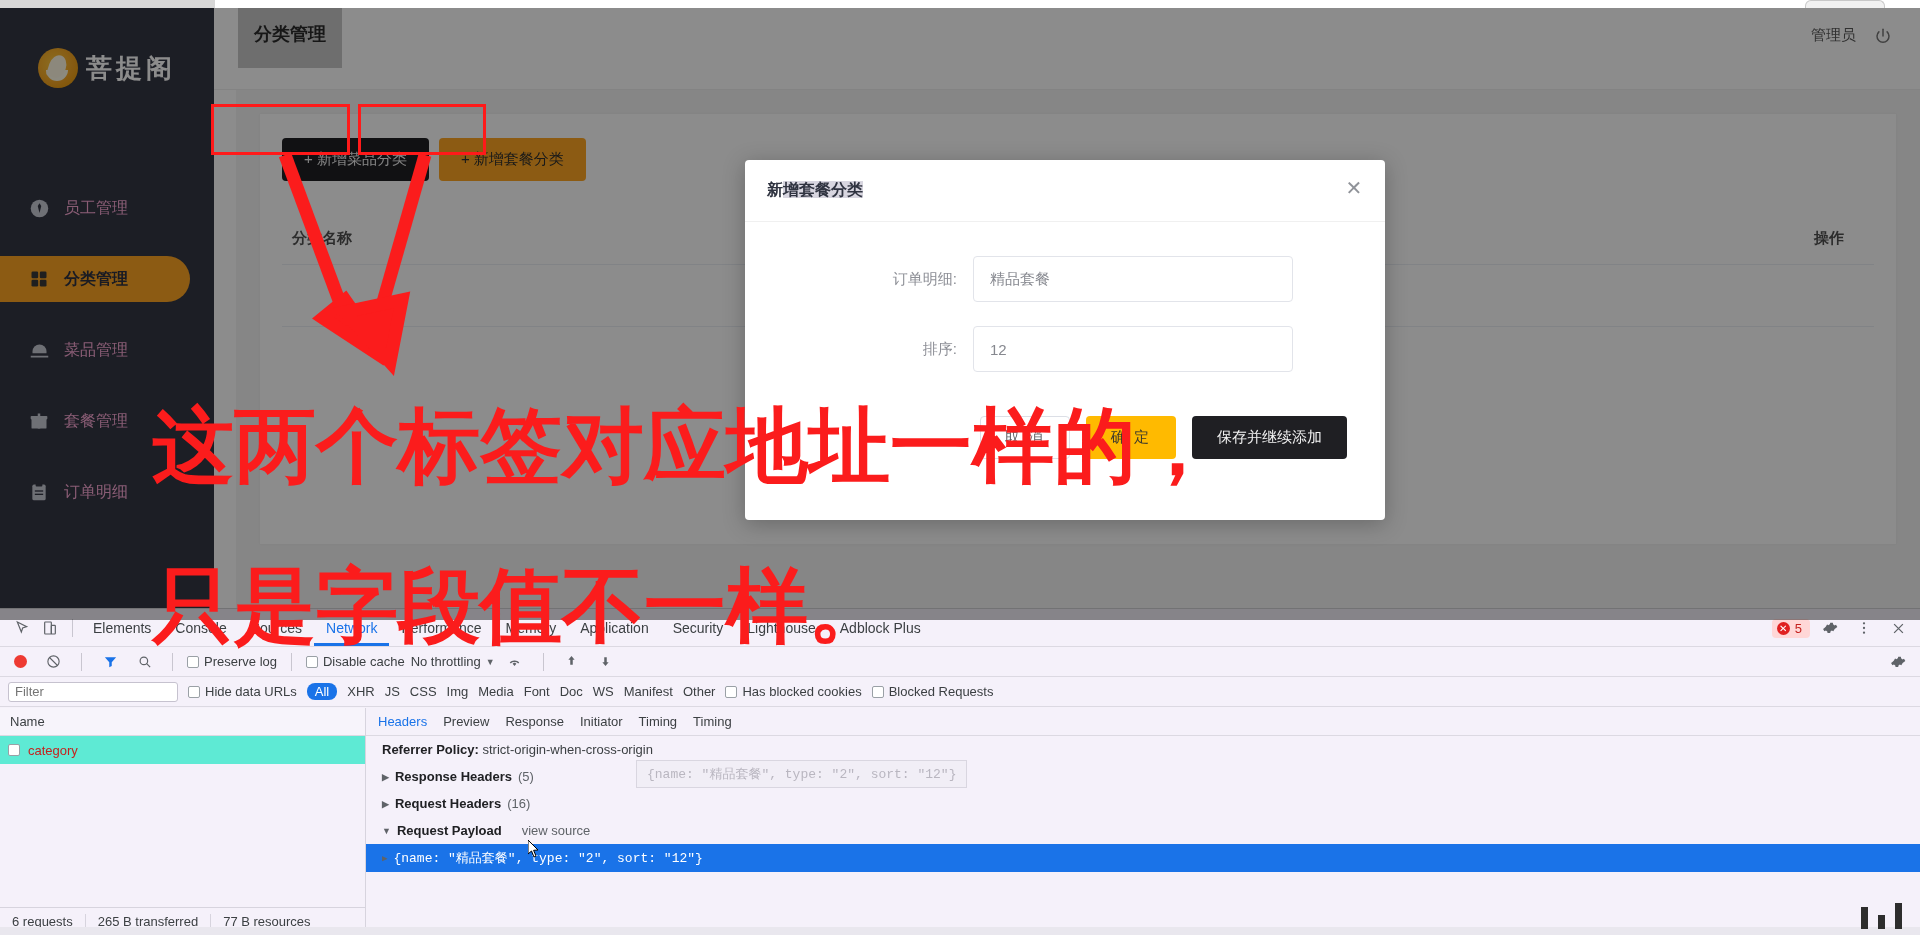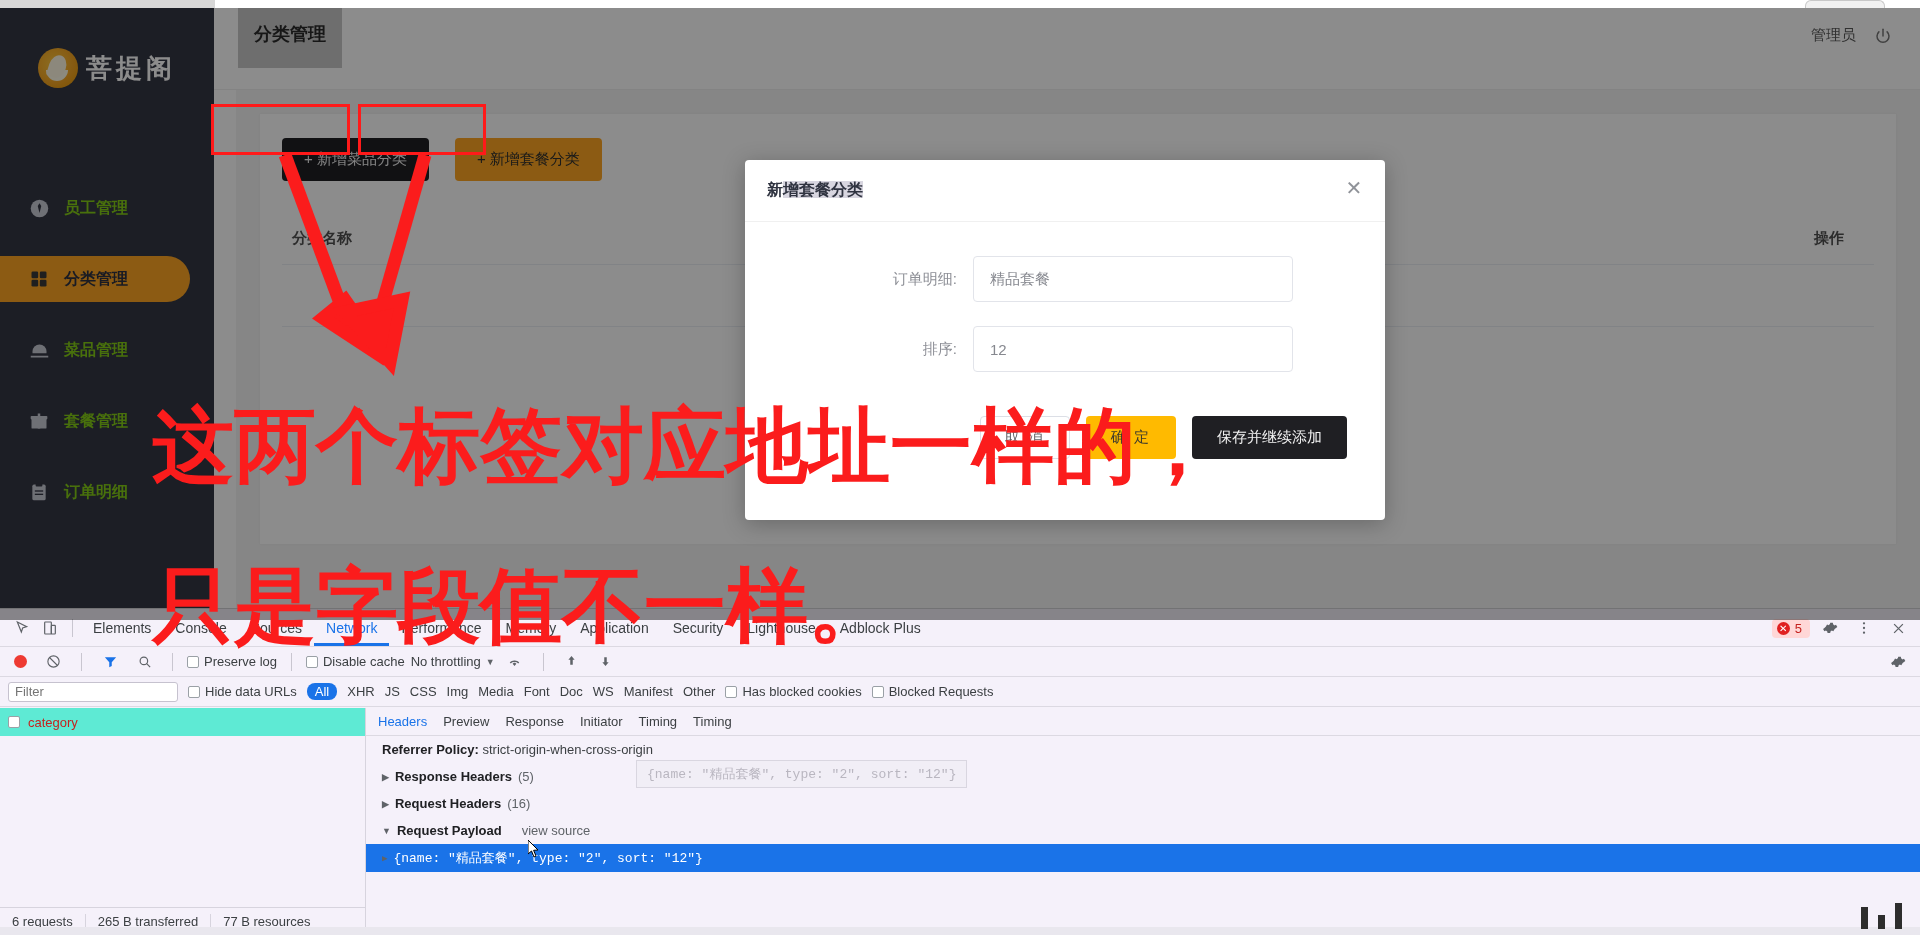--- a/index.html
+++ b/index.html
@@ -44,22 +44,22 @@
   }
   .brand-name {
     color: #ffffff; font-size: 26px; font-weight: 700; letter-spacing: 4px;
     white-space: nowrap;
   }
 
   .nav { position: absolute; left: 0; top: 185px; width: 214px; }
   .nav-item {
     position: relative; height: 46px; margin: 0 0 25px 0;
     display: flex; align-items: center; padding-left: 28px;
-    color: #84cc16; font-size: 16px; cursor: pointer;
-    border-radius: 0 24px 24px 0; width: 190px; font-weight: bold;
+    color: #f9a8d4; font-size: 16px; cursor: pointer;
+    border-radius: 0 24px 24px 0; width: 190px;
   }
   .nav-item .ico {
     width: 22px; height: 22px; margin-right: 14px; flex: none;
     display: flex; align-items: center; justify-content: center;
   }
   .nav-item.active { background: #ffa724; color: #2f3240; font-weight: 600; }
   .nav-item.active .ico svg { fill: #3a3a3a; }
   .nav-item .ico svg { fill: #c9ccd6; }
 
   
@@ -82,21 +82,21 @@
 
   
   .content {
     position: absolute; left: 236px; top: 90px; right: 0; bottom: 0;
     background: #f4f4f4; padding: 24px;
   }
   .card {
     background: #ffffff; min-height: 430px; padding: 24px 22px;
     box-shadow: 0 0 2px rgba(0,0,0,.06);
   }
-  .btn-row { display: flex; gap: 26px; margin-bottom: 34px; }
+  .btn-row { display: flex; gap: 10px; margin-bottom: 34px; }
   .btn-dish {
     background: #1f1f23; color: #f0f0f0; font-size: 15px;
     border: none; border-radius: 4px; padding: 12px 22px; cursor: pointer;
   }
   .btn-combo {
     background: #ffa724; color: #30302e; font-size: 15px;
     border: none; border-radius: 4px; padding: 12px 22px; cursor: pointer;
   }
   .tbl { width: 100%; border-collapse: collapse; }
   .tbl th {
@@ -561,20 +561,23 @@
         <span>Has blocked cookies</span>
       </label>
       <label class="tb-label">
         <span class="cb"></span>
         <span>Blocked Requests</span>
       </label>
     </div>
 
     <div class="dt-split">
       <div class="dt-left">
+        <div class="nl-head">
+          <span>Name</span>
+        </div>
         <div class="nl-row">
           <span class="cb"></span>
           <span>category</span>
         </div>
         <div class="nl-status">
           <span>6 requests</span>
           <span>265 B transferred</span>
           <span>77 B resources</span>
         </div>
       </div>

